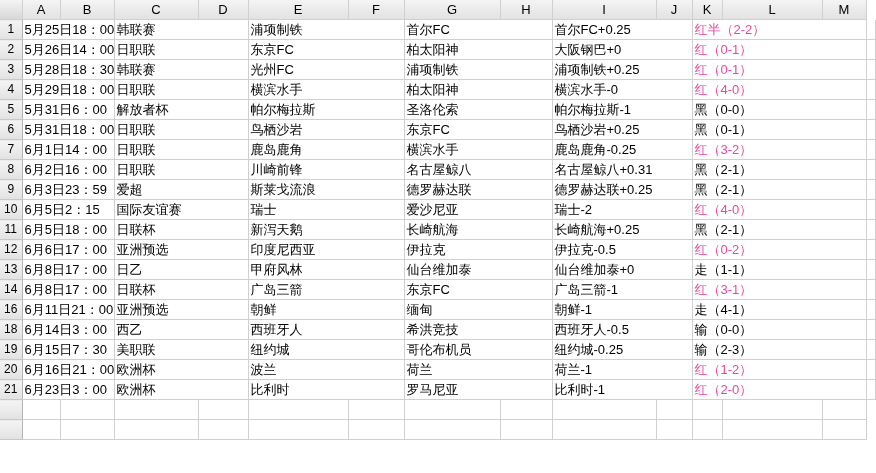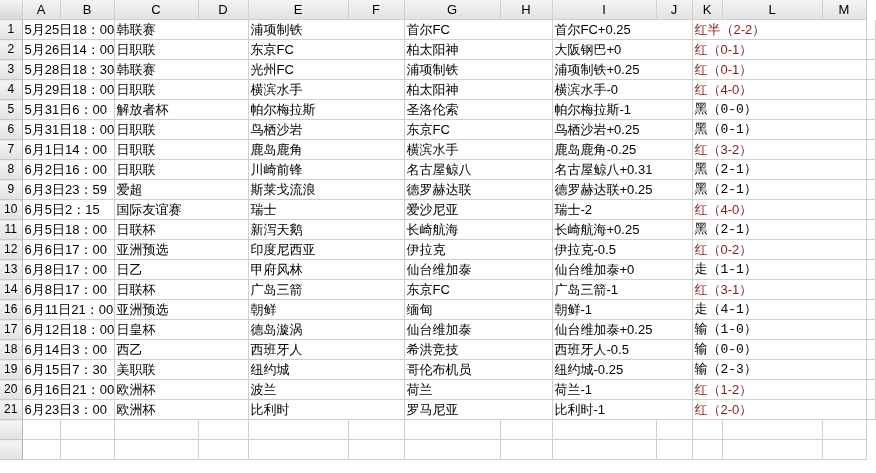--- a/index.html
+++ b/index.html
@@ -56,22 +56,22 @@
   tbody th.rowhdr {
     background: linear-gradient(to bottom, #f4f4f4 0%, #e2e2e2 100%);
     border-right: 1px solid #b4b4b4;
     border-bottom: 1px solid #c8c8c8;
     text-align: center;
     font-size: 12px;
     color: #000000;
     width: 22px;
   }
   td.c-date { }
-  td.red { color: #7f1d1d; }
-  td.black { color: #000000; font-family: Liberation Mono, monospace; }
+  td.red { color: #ec4899; }
+  td.black { color: #000000; }
   .empty { }
 </style>
 </head>
 <body>
 
 <div id="sheet">
   <table class="grid">
     <colgroup>
       <col style="width:22px">
       <col style="width:38px">
@@ -251,30 +251,20 @@
           <th class="rowhdr">16</th>
           <td class="c-date" colspan="2">6月11日21：00</td>
           <td colspan="2">亚洲预选</td>
           <td colspan="2">朝鲜</td>
           <td colspan="2">缅甸</td>
           <td colspan="2">朝鲜-1</td>
           <td colspan="3" class="black">走（4-1）</td>
           <td class="empty"></td>
         </tr>
         <tr>
-          <th class="rowhdr">17</th>
-          <td class="c-date" colspan="2">6月12日18：00</td>
-          <td colspan="2">日皇杯</td>
-          <td colspan="2">德岛漩涡</td>
-          <td colspan="2">仙台维加泰</td>
-          <td colspan="2">仙台维加泰+0.25</td>
-          <td colspan="3" class="black">输（1-0）</td>
-          <td class="empty"></td>
-        </tr>
-        <tr>
           <th class="rowhdr">18</th>
           <td class="c-date" colspan="2">6月14日3：00</td>
           <td colspan="2">西乙</td>
           <td colspan="2">西班牙人</td>
           <td colspan="2">希洪竞技</td>
           <td colspan="2">西班牙人-0.5</td>
           <td colspan="3" class="black">输（0-0）</td>
           <td class="empty"></td>
         </tr>
         <tr>

